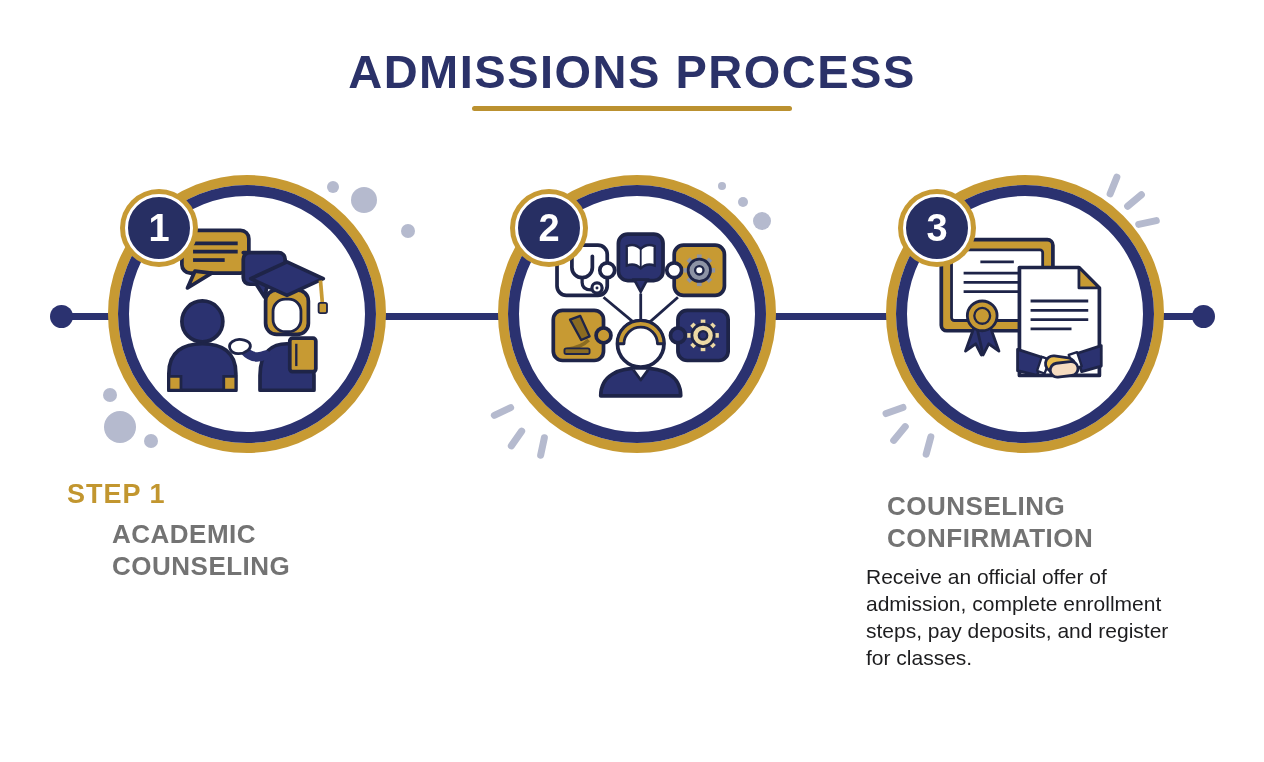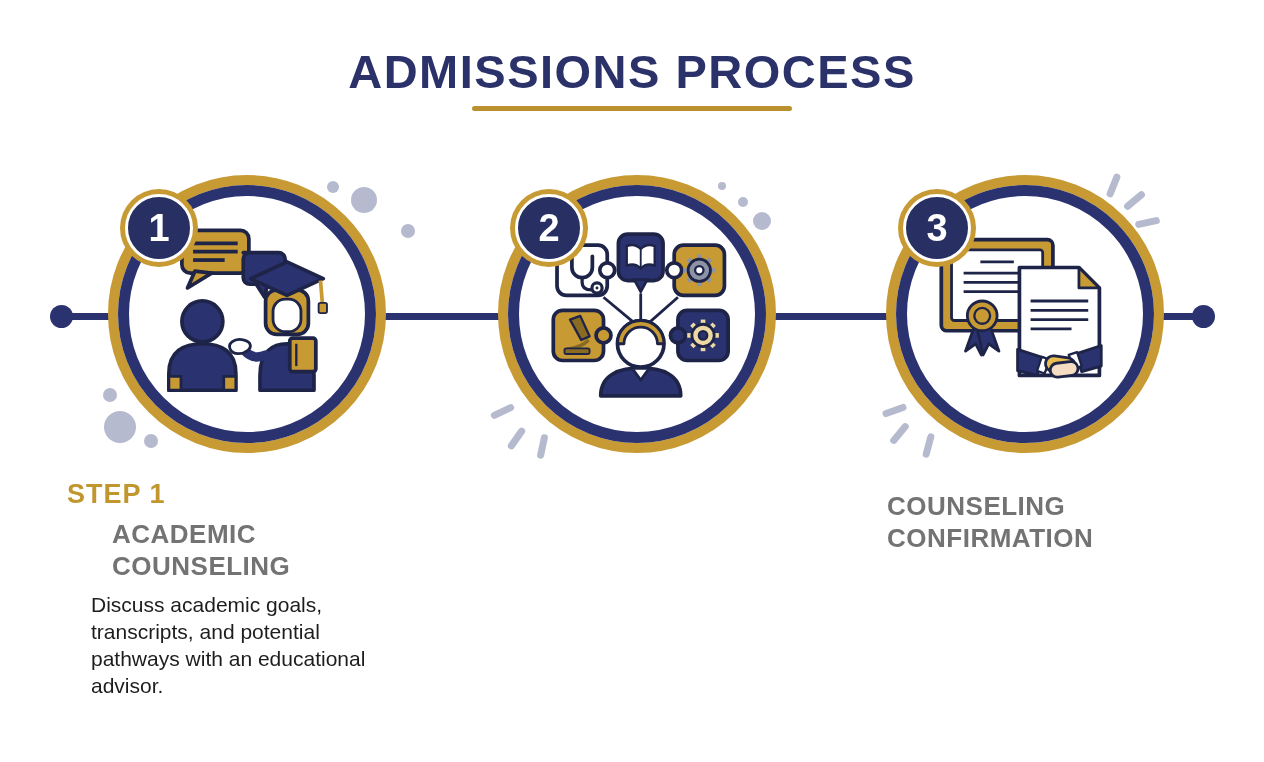--- a/index.html
+++ b/index.html
@@ -240,21 +240,21 @@
       </svg>
     </div>
     <div class="badge">
       <span>3</span>
     </div>
   </div>
 
   <div class="col" style="left:67px;">
     <div class="step-label">STEP 1</div>
     <div class="step-heading">ACADEMIC COUNSELING</div>
-    <div class="step-desc">Discuss academic goals, transcripts, and potential pathways with an educational advisor.</div>
   </div>
 
 
   <div class="col" style="left:842px;">
     <div class="step-heading">COUNSELING CONFIRMATION</div>
+    <div class="step-desc">Receive an official offer of admission, complete enrollment steps, pay deposits, and register for classes.</div>
   </div>
 
 </div>
 
 </body></html>

